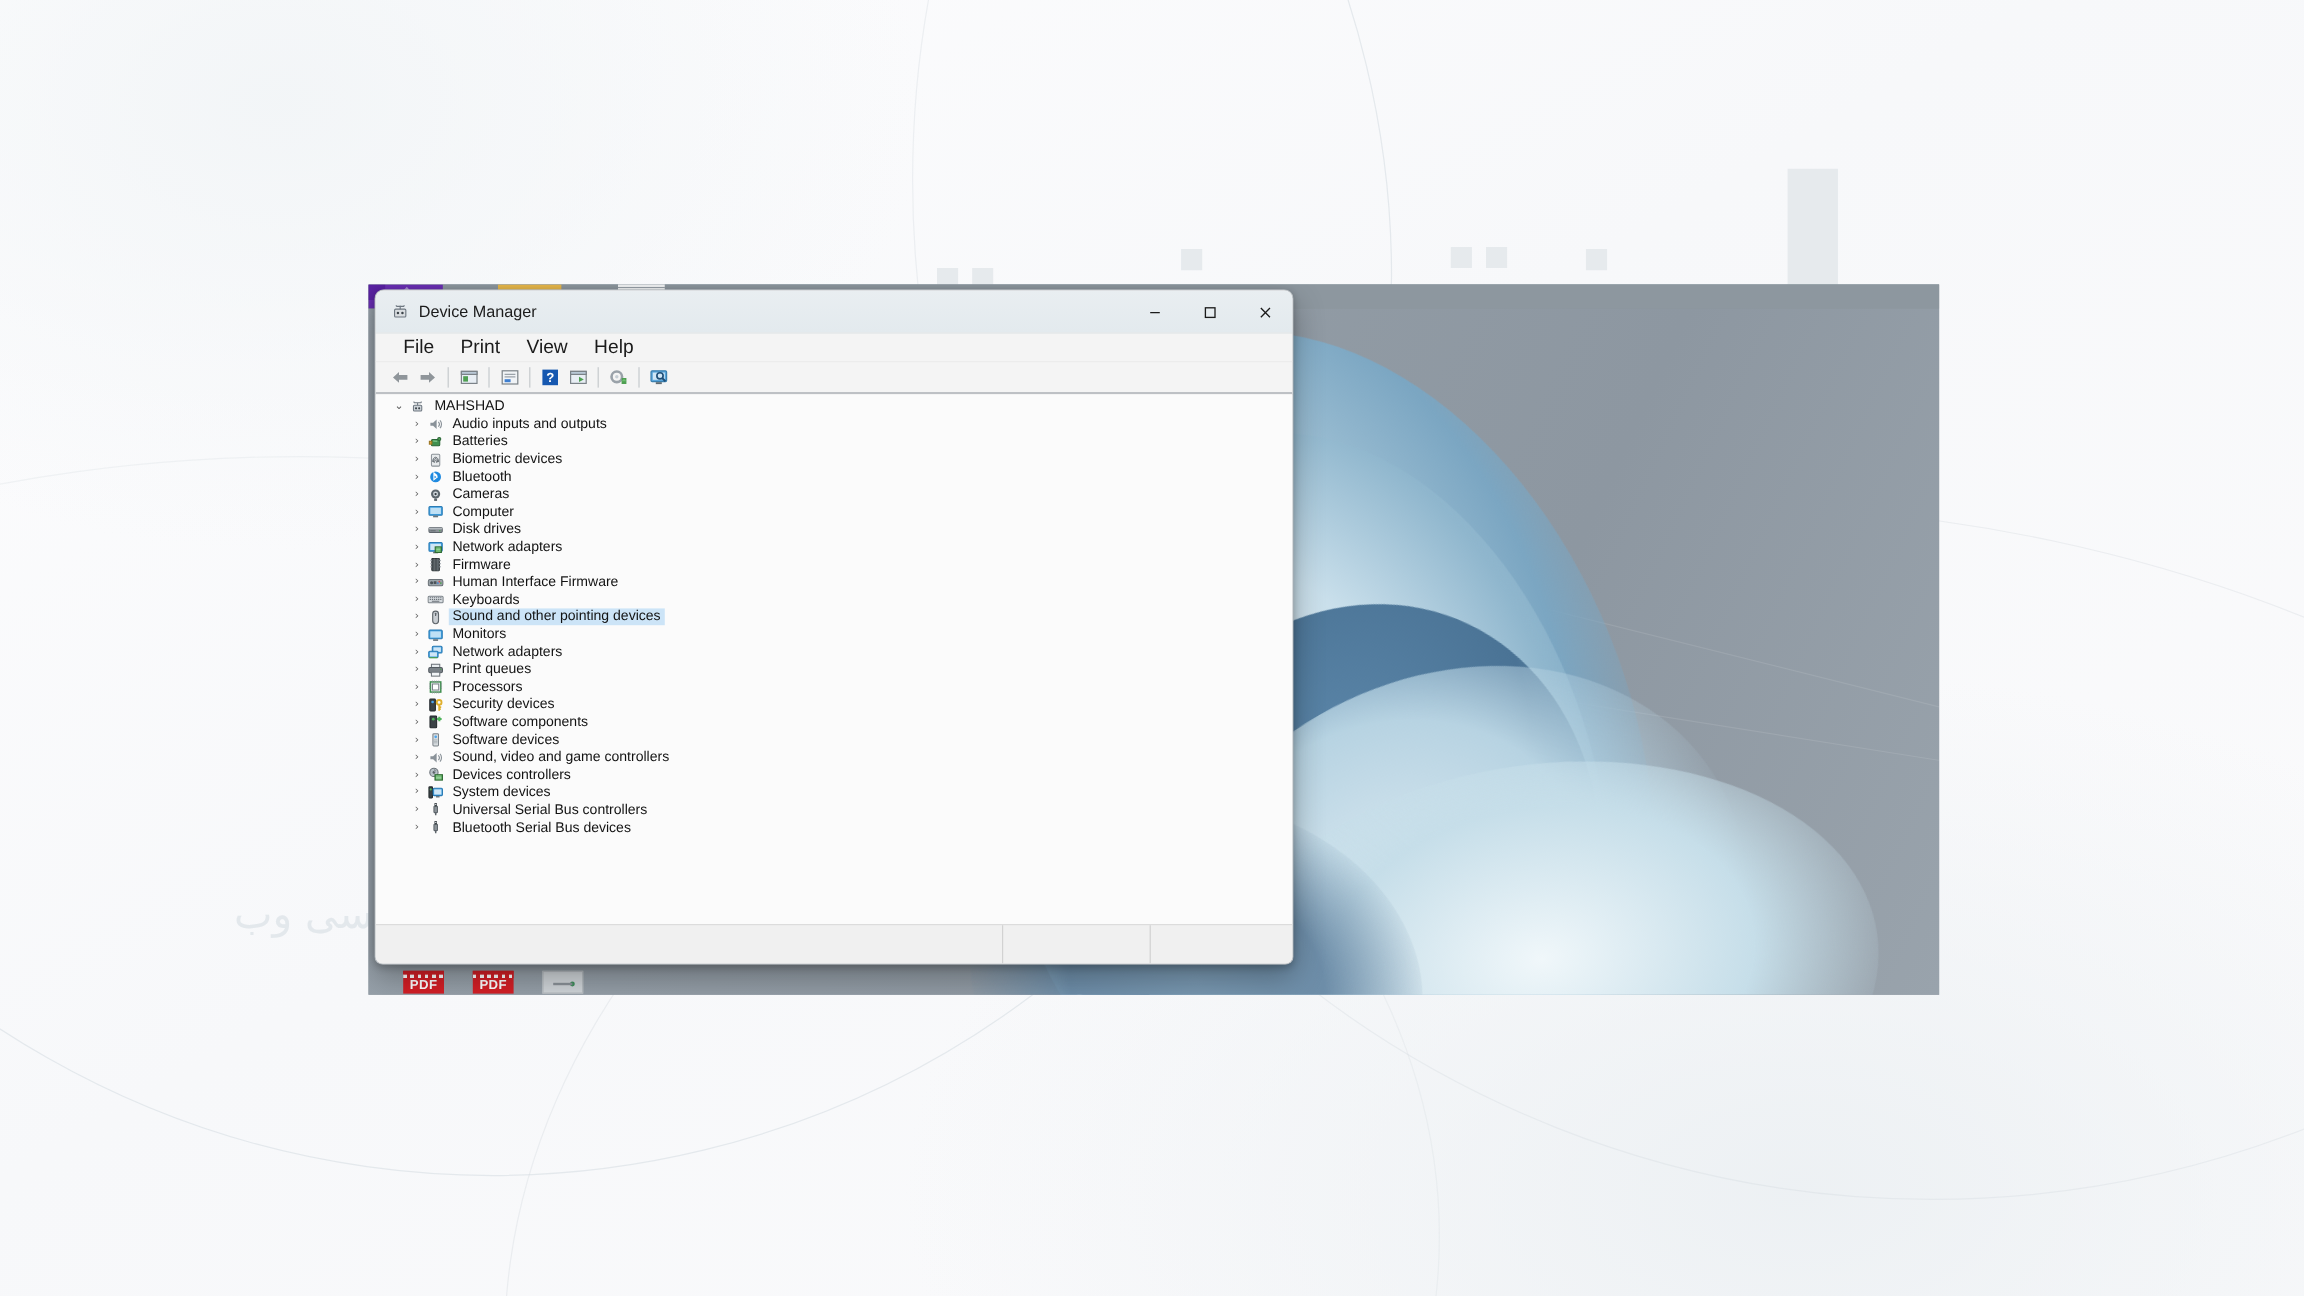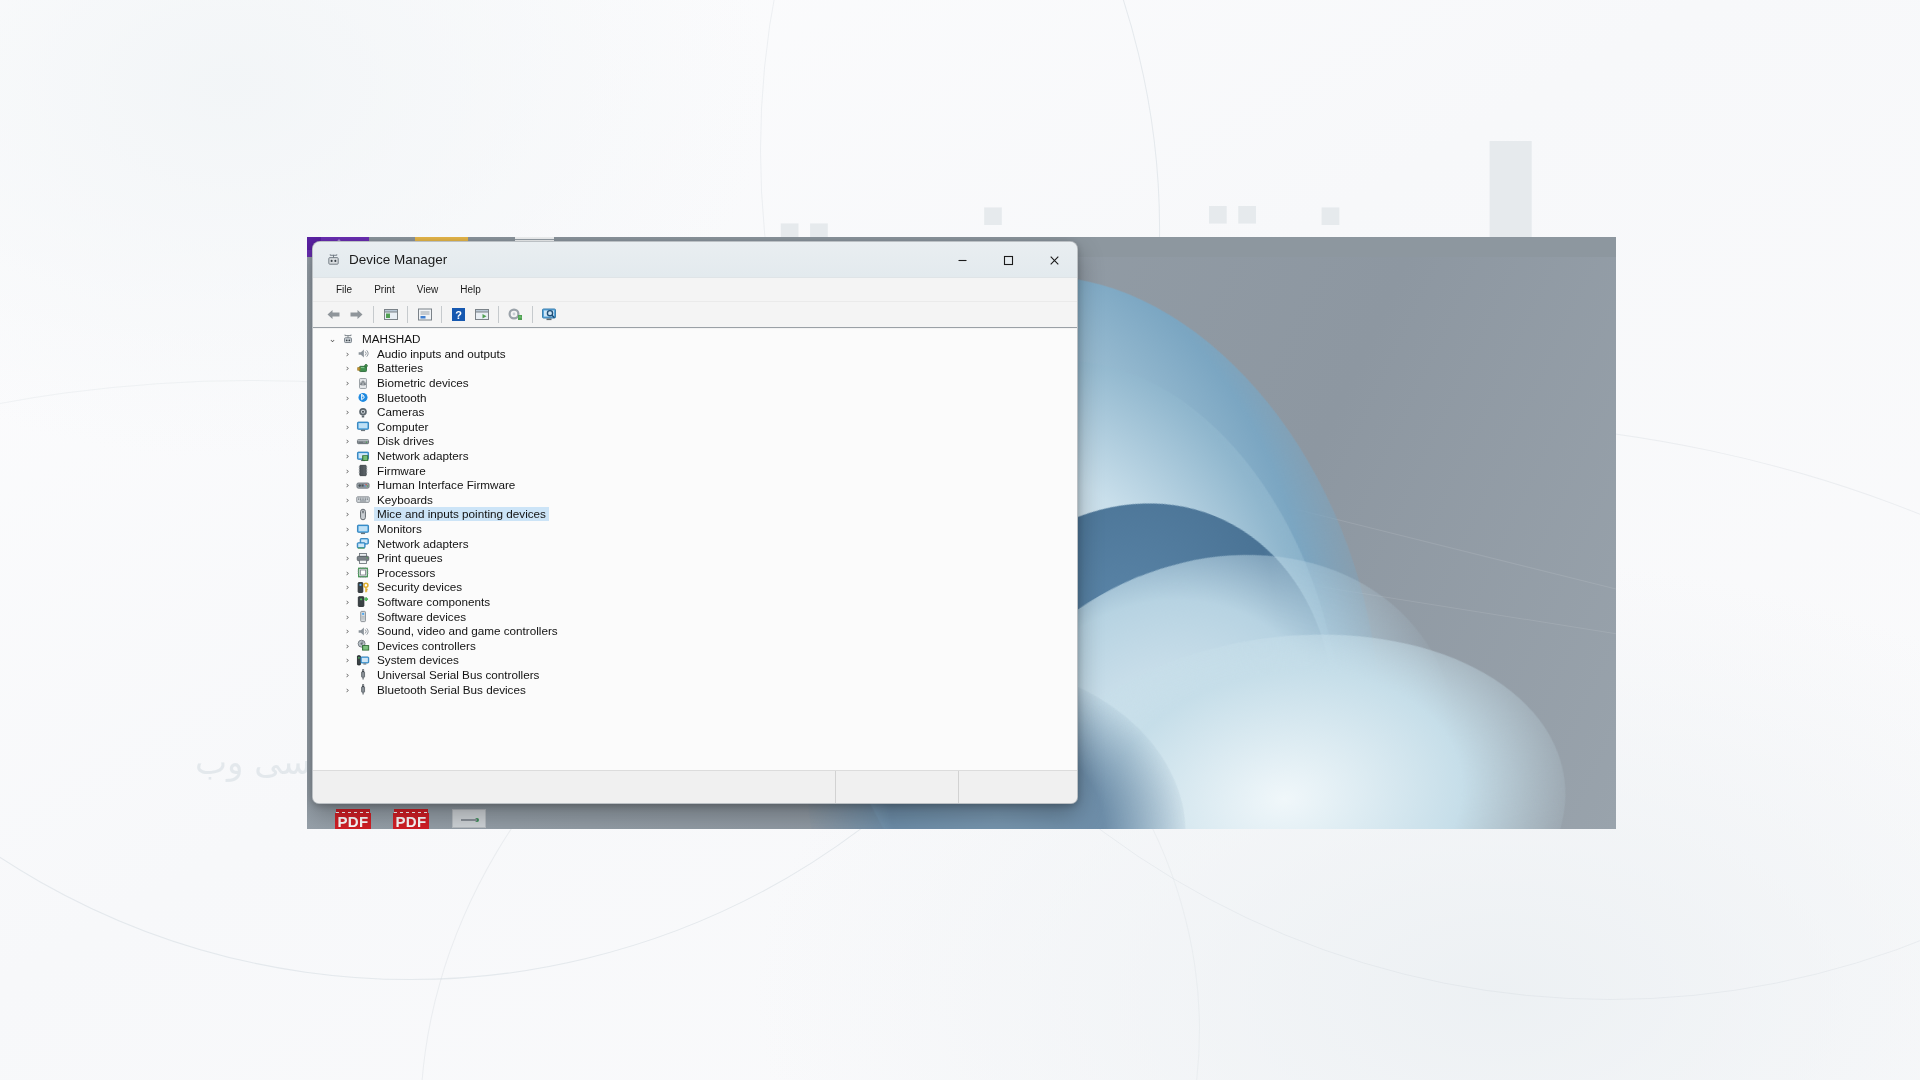--- a/index.html
+++ b/index.html
@@ -86,21 +86,21 @@
   .strip-rest{ flex:1; background:#8d979f; }
 
   
   #tray{
     position:absolute; left:0; bottom:0; width:1309px; height:24px;
     display:flex; align-items:flex-end; gap:0;
   }
   .tray-ico{ width:44px; height:22px; display:flex; align-items:center; justify-content:center; }
   .pdfbox{
     width:34px; height:19px; background:#d31f26; color:#fff;
-    font-size:15px; font-weight:700; font-family:"Liberation Sans",sans-serif;
+    font-size:11px; font-weight:700; font-family:"Liberation Sans",sans-serif;
     display:flex; align-items:center; justify-content:center; letter-spacing:.3px;
     border-top:3px solid #d31f26;
     background-image:repeating-linear-gradient(to right,#fff 0 3px,#d31f26 3px 6px);
     background-size:100% 3px; background-repeat:no-repeat; background-position:0 0;
   }
   .pdfbox span{ background:#d31f26; padding:0 3px; margin-top:3px; }
   .graybox{ width:34px; height:19px; background:#cfd4d8; border:1px solid #b7bdc2; position:relative;}
   .graybox:after{ content:""; position:absolute; left:8px; top:9px; width:16px; height:2px; background:#8a9198; }
   .graybox:before{ content:""; position:absolute; left:22px; top:8px; width:4px; height:4px; border-radius:50%; background:#3f8f5c; }
 
@@ -124,21 +124,21 @@
   .wbtn{
     width:46px; height:36px; display:flex; align-items:center; justify-content:center;
     color:#1b1b1b; font-size:13px; font-family:"DejaVu Sans",sans-serif;
   }
 
   #menubar{
     height:24px; background:#f4f4f4; display:flex; align-items:center;
     padding-left:12px; gap:0; border-bottom:1px solid #eaeaea;
   }
   .menu-item{
-    font-size:10px; color:#1b1b1b; padding:2px 11px; cursor:default;
+    font-size:16px; color:#1b1b1b; padding:2px 11px; cursor:default;
   }
 
   #toolbar{
     height:26px; background:#f4f4f4; display:flex; align-items:center;
     padding-left:9px; gap:0; border-bottom:1px solid #9aa0a6;
   }
   .tb-btn{ width:23px; height:22px; display:flex; align-items:center; justify-content:center; }
   .tb-sep{ width:1px; height:17px; background:#c6cacd; margin:0 5px; }
 
   #tree-pane{
@@ -485,21 +485,21 @@
           </div>
           <div class="row level1 selected">
             <span class="chev">›</span>
             <span class="ico">
               <svg width="14" height="13" viewBox="0 0 16 15">
                 <rect x="5.2" y="1.4" width="5.6" height="12.2" rx="2.8" fill="#c9ced3" stroke="#5e656b" stroke-width="1.1"></rect>
                 <path d="M8 3.2v3" stroke="#5e656b" stroke-width="1.1"></path>
                 <rect x="7.4" y="3" width="1.2" height="2.6" rx=".6" fill="#5e656b"></rect>
               </svg>
             </span>
-            <span class="lbl">Mice and inputs pointing devices</span>
+            <span class="lbl">Sound and other pointing devices</span>
           </div>
           <div class="row level1">
             <span class="chev">›</span>
             <span class="ico">
               <svg width="14" height="13" viewBox="0 0 16 15">
                 <rect x="1.6" y="2.4" width="12.8" height="8.4" rx="1" fill="#3f9fe0" stroke="#2b7bb4"></rect>
                 <rect x="2.9" y="3.6" width="10.2" height="6" fill="#bfe0f5"></rect>
                 <rect x="5.6" y="11.2" width="4.8" height="1.6" fill="#6a757c"></rect>
               </svg>
             </span>

